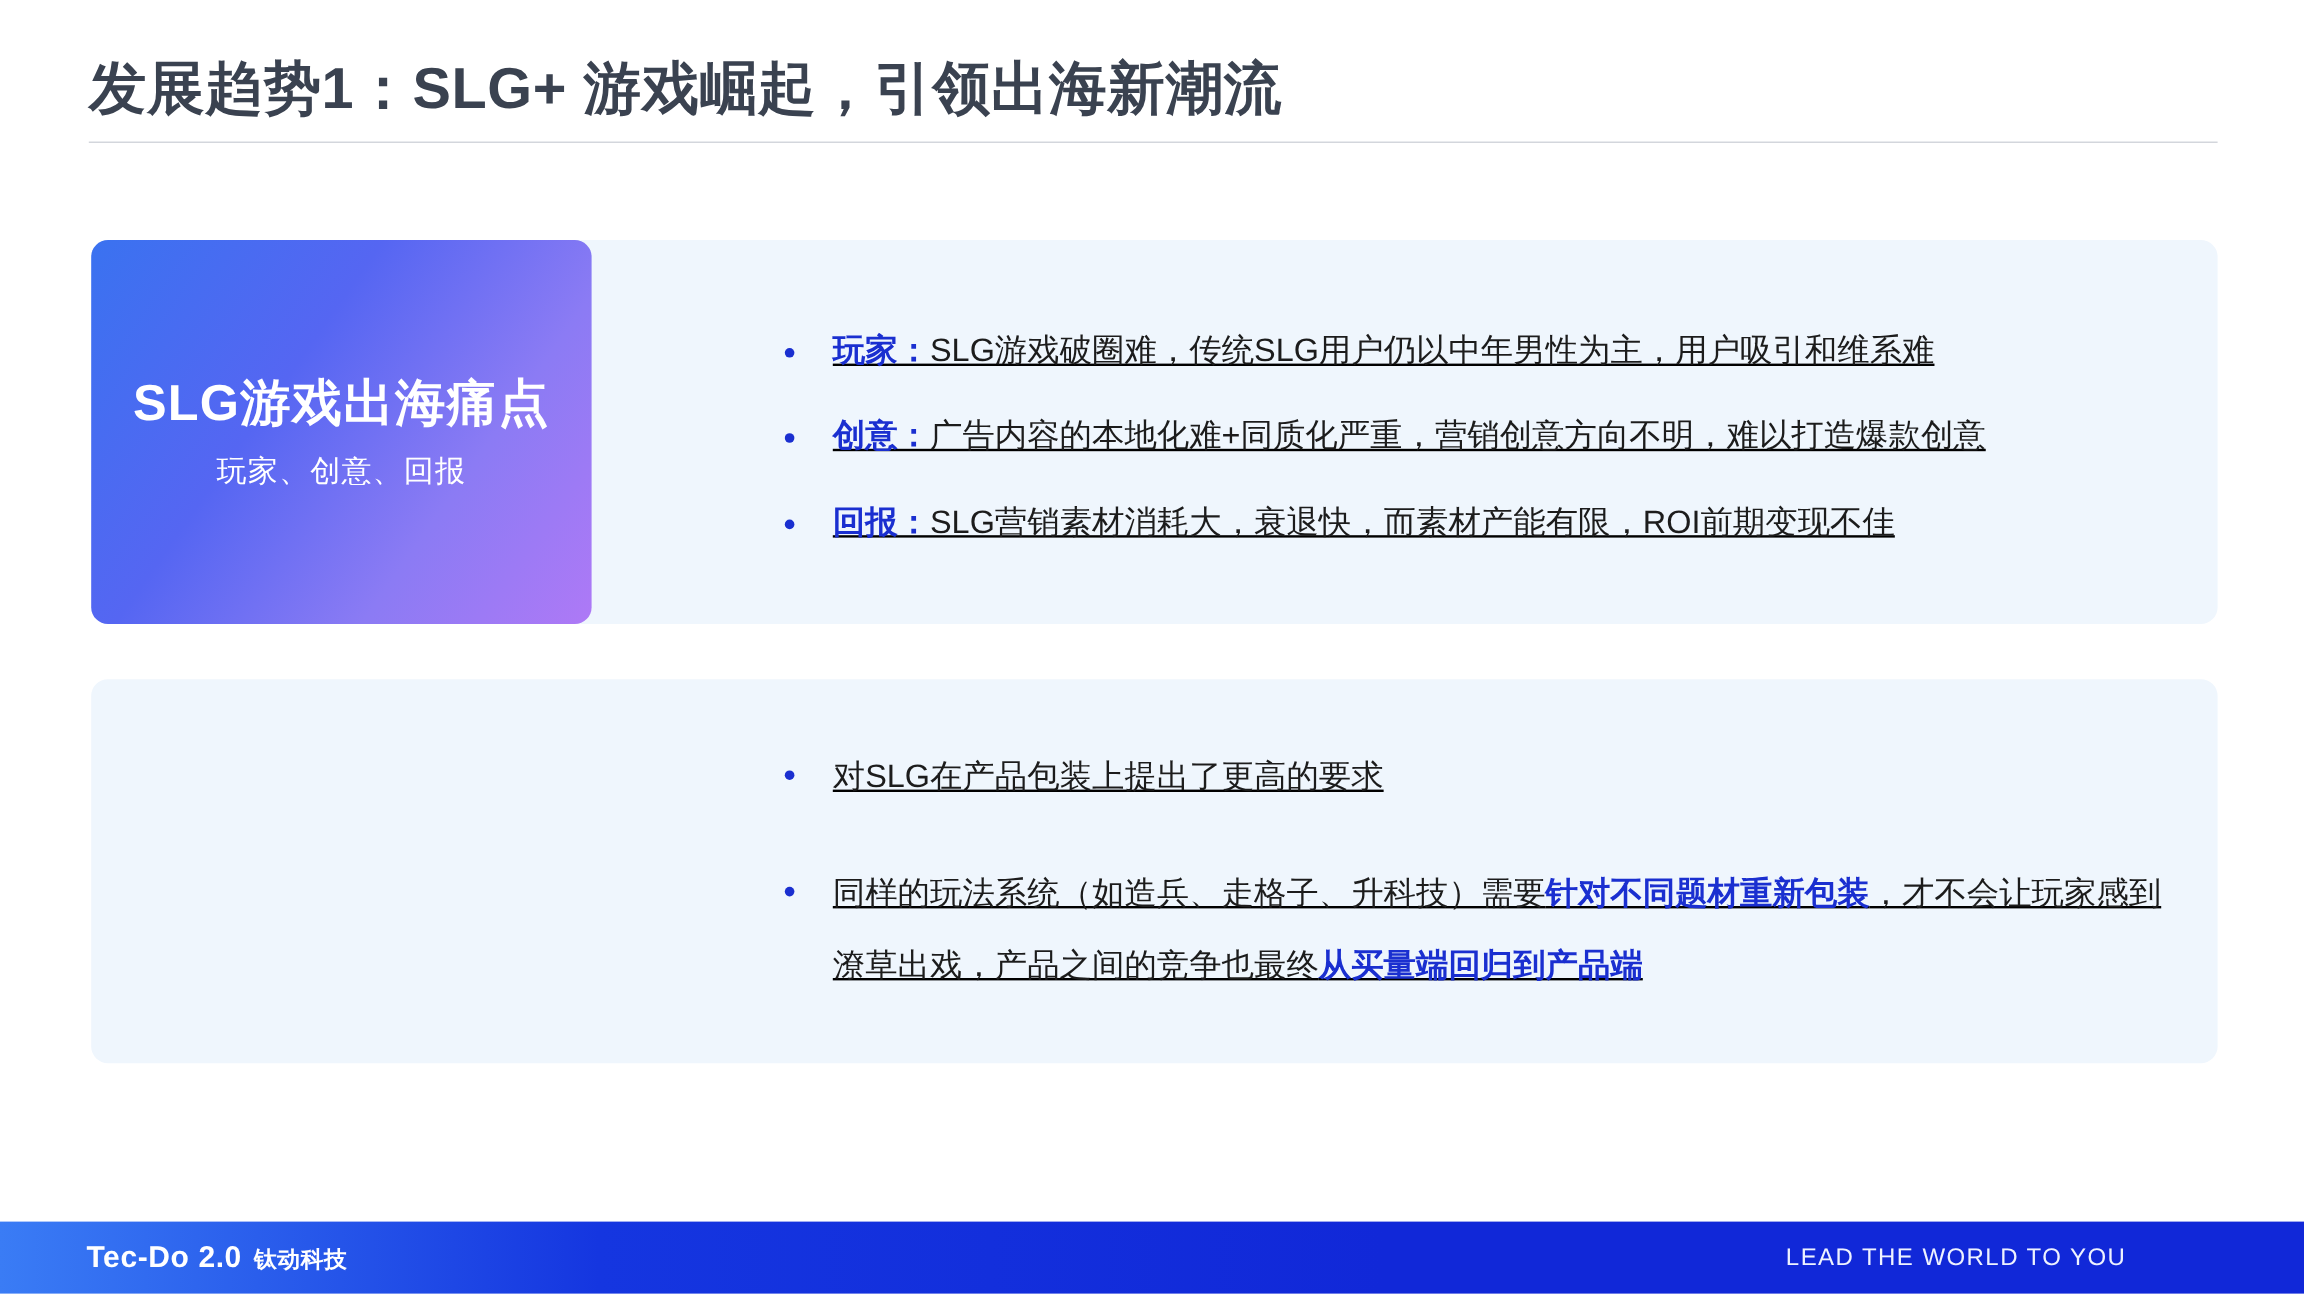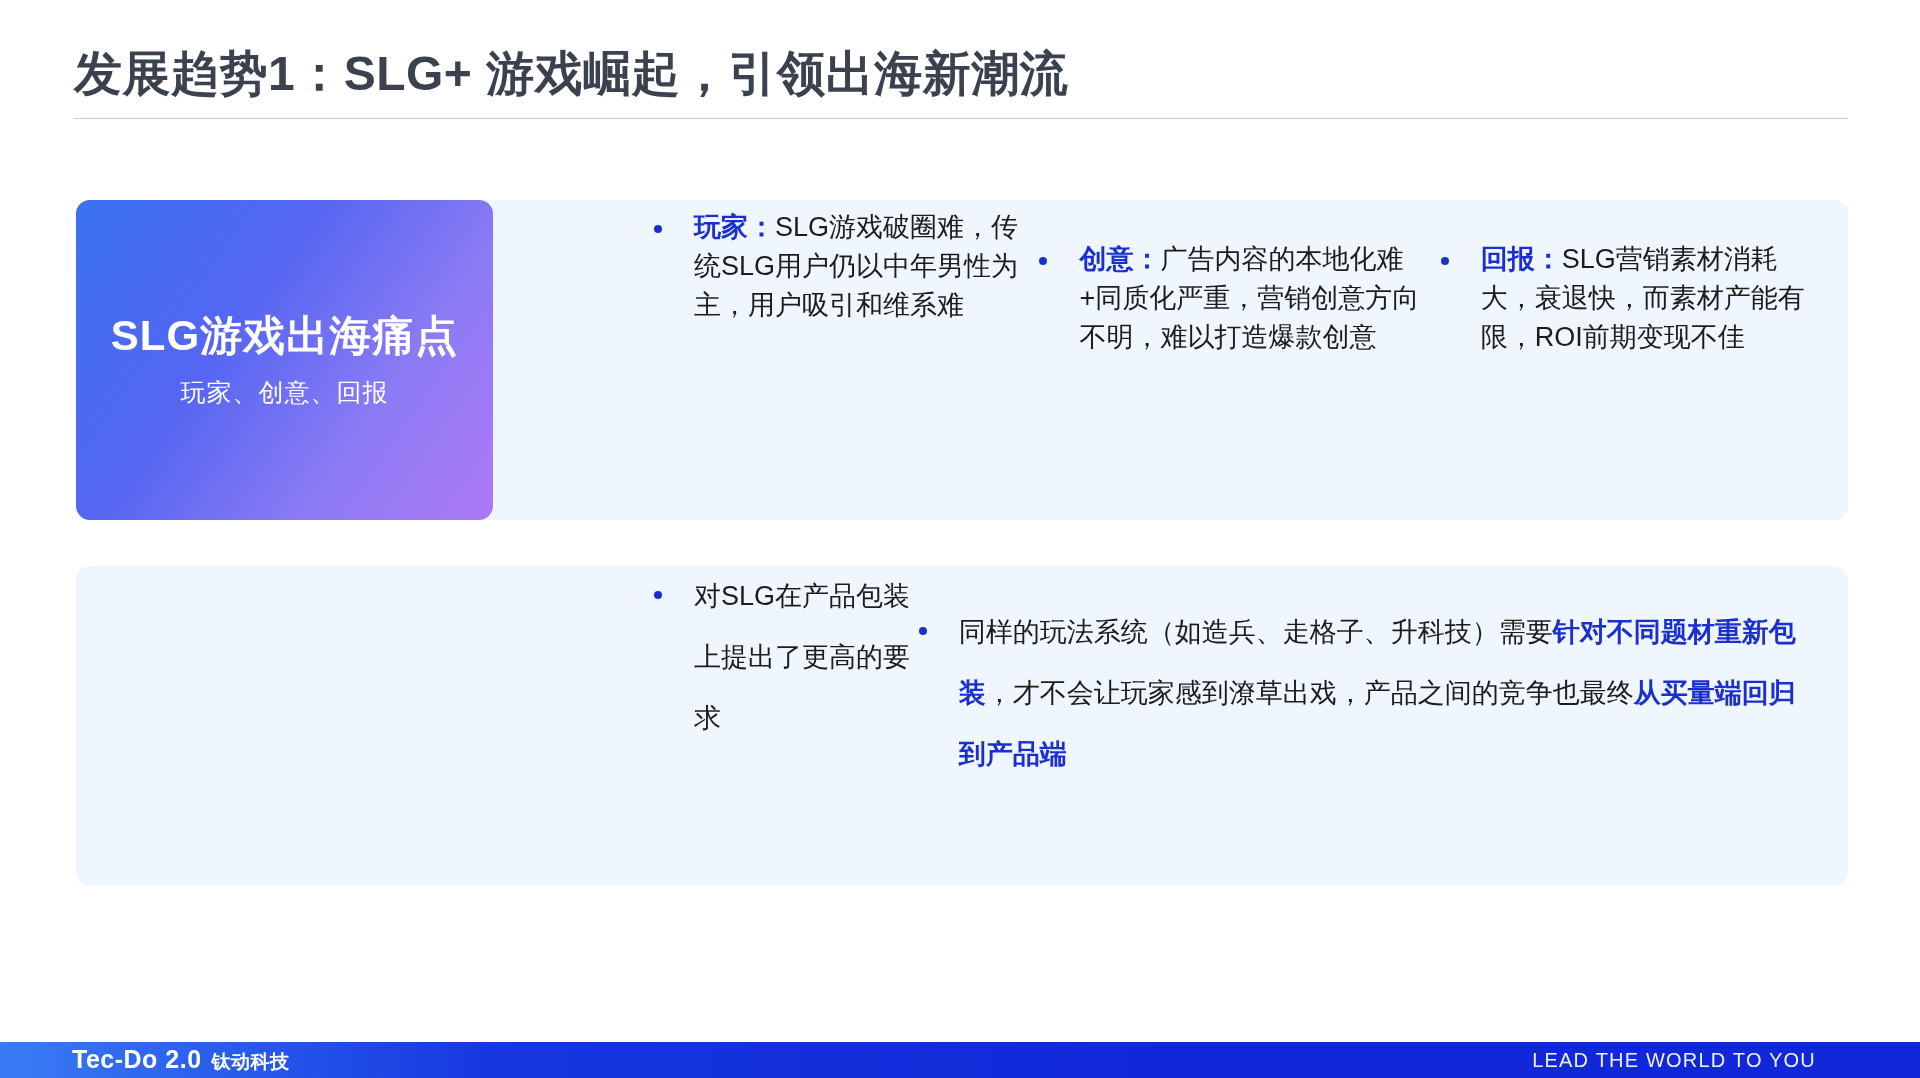--- a/index.html
+++ b/index.html
@@ -83,22 +83,23 @@
   
   .content {
     position: absolute;
     left: 432px;
     top: 0;
     right: 0;
     height: 100%;
     box-sizing: border-box;
     padding: 0 40px 0 140px;
     display: flex;
-    flex-direction: row;
+    flex-direction: column;
     justify-content: center;
+    text-decoration: underline;
   }
   .content-1 { padding-top: 8px; }
 
   .bullet {
     position: relative;
     color: #1c1c1c;
     font-size: 27px;
     line-height: 1.45;
     padding-left: 46px;
     box-sizing: border-box;
@@ -126,21 +127,21 @@
     color: #1a2fd0;
     font-weight: bold;
   }
 
   
   .footer {
     position: absolute;
     left: 0;
     bottom: 0;
     width: 1920px;
-    height: 36px;
+    height: 60px;
     background: linear-gradient(90deg, #3a7cf5 0%, #1536e0 26%, #1128d8 60%, #1128d8 100%);
     display: flex;
     align-items: center;
     justify-content: space-between;
     box-sizing: border-box;
     padding: 0 28px 0 72px;
   }
   .brand {
     color: #ffffff;
     font-size: 25px;
@@ -153,21 +154,21 @@
   }
   .brand-cn {
     font-size: 19px;
     font-weight: bold;
   }
   .tagline {
     color: #eef2ff;
     font-size: 20px;
     letter-spacing: 1.2px;
     white-space: nowrap;
-    margin-right: 76px;
+    margin-right: 120px;
   }
 </style>
 </head>
 <body>
 
 <div class="slide-title">发展趋势1：SLG+ 游戏崛起，引领出海新潮流</div>
 <div class="title-rule"></div>
 
 <div class="section section-1">
   <div class="panel">

